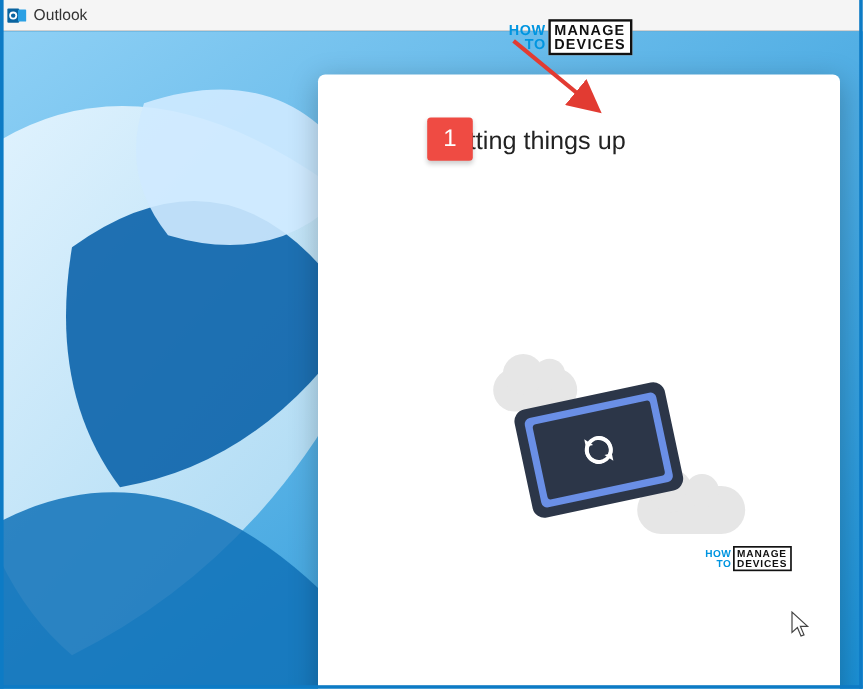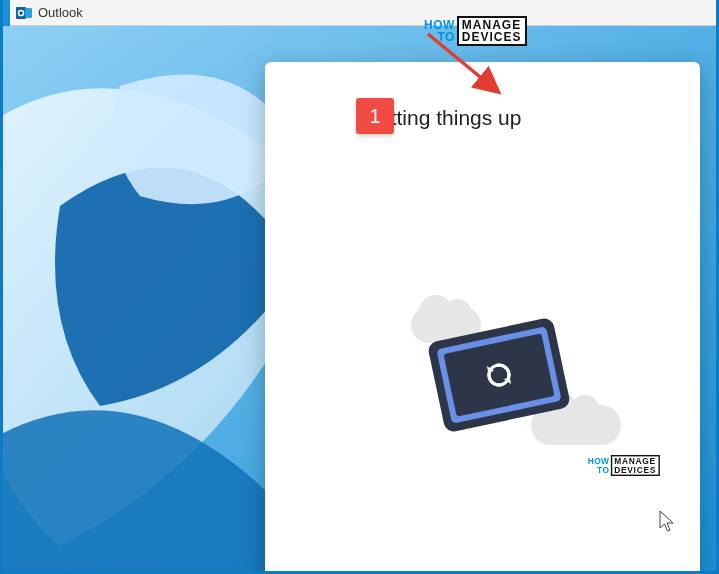--- a/index.html
+++ b/index.html
@@ -19,21 +19,20 @@
       pointer-events: none;
     }
     .titlebar {
       height: 26px;
       background: #f5f5f5;
       display: flex;
       align-items: center;
       padding: 0 6px;
       gap: 6px;
       border-bottom: 1px solid #d0d0d0;
-      margin-left: 10px;
     }
     .titlebar .app-icon svg { display: block; }
     .titlebar .app-name {
       font-size: 13px;
       color: #333;
     }
     .desktop-area {
       position: absolute;
       top: 26px;
       left: 0;

